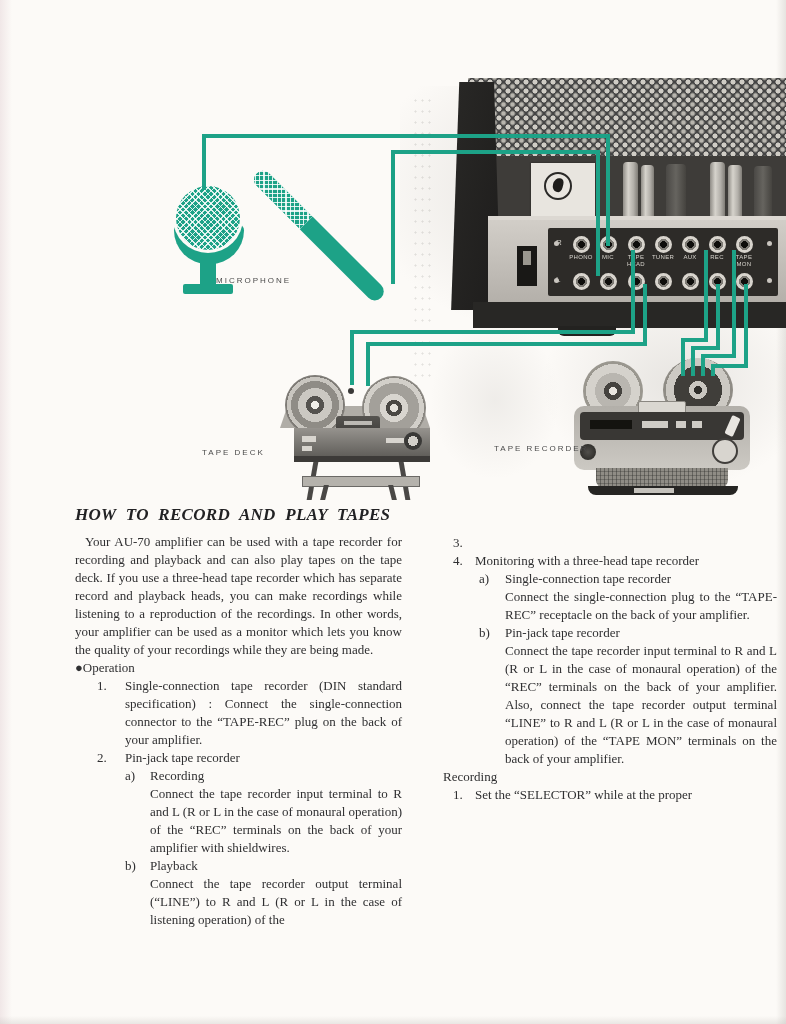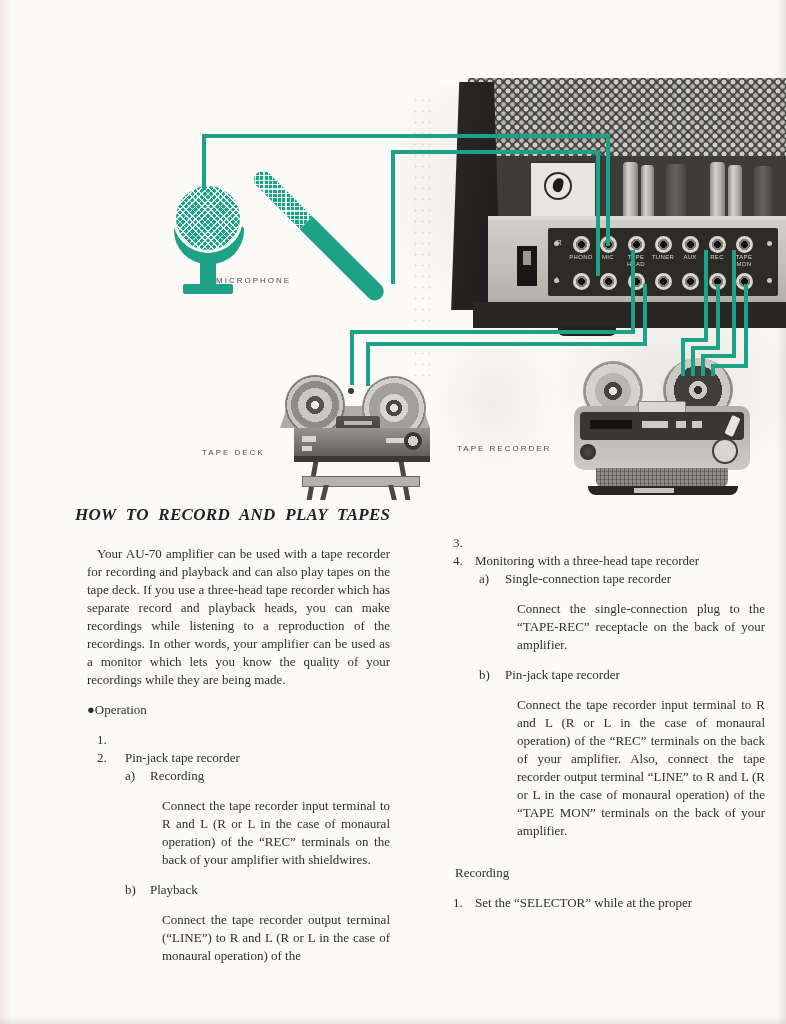--- a/index.html
+++ b/index.html
@@ -91,21 +91,21 @@
     background-image:repeating-linear-gradient(90deg,rgba(40,40,38,.4) 0 1px,transparent 1px 4px),
                      repeating-linear-gradient(0deg,rgba(40,40,38,.3) 0 1px,transparent 1px 4px);}
   .rec-base{left:20px;top:128px;width:150px;height:9px;background:#262523;border-radius:0 0 8px 8px;}
   .rec-baseplate{left:66px;top:130px;width:40px;height:5px;background:#c5c2bc;}
   
   .heading{left:75px;top:505px;width:340px;font-family:"Liberation Serif",serif;font-style:italic;font-weight:bold;
     font-size:17px;letter-spacing:.3px;word-spacing:5px;color:#222224;}
   .doc{position:absolute;font-family:"Liberation Serif",serif;font-size:13px;line-height:18px;color:#2f2f31;text-align:justify;}
   .col-left{left:75px;top:533px;width:327px;}
   .col-right{left:443px;top:534px;width:334px;}
-  .doc p{margin:12px;}
+  .doc p{margin:0;}
   .intro{margin-left:17px;text-indent:10px;}
   .sec-head{margin-left:10px;text-align:left;}
   .num-item{display:flex;}
   .num-item .num{flex:0 0 28px;margin-left:22px;}
   .num-item .item-body{flex:1;}
   .col-right .num-item .num{flex:0 0 22px;margin-left:10px;}
   .sub-item{display:flex;}
   .sub-item .sub-letter{flex:0 0 25px;}
   .sub-item .sub-body{flex:1;}
   .col-right .sub-item .sub-letter{flex:0 0 26px;margin-left:4px;}
@@ -250,46 +250,47 @@
     <div class="abs rec-knob"></div>
     <div class="abs rec-vu"></div>
     <div class="abs rec-lever"></div>
     <div class="abs rec-speaker"></div>
     <div class="abs rec-base"></div>
     <div class="abs rec-baseplate"></div>
   </div>
 
   <div class="diagram-label" style="left:216px;top:276px;">MICROPHONE</div>
   <div class="diagram-label" style="left:202px;top:448px;">TAPE DECK</div>
-  <div class="diagram-label" style="left:457px;top:444px;">TAPE RECORDER</div>
+  <div class="diagram-label" style="left:494px;top:444px;">TAPE RECORDER</div>
 
   <div class="abs heading">HOW TO RECORD AND PLAY  TAPES</div>
 
   <div class="doc col-left">
     <p class="intro">Your AU-70 amplifier can be used with a tape recorder for recording and playback and can also play tapes on the tape deck.  If you use a three-head tape recorder which has separate record and playback heads, you can make recordings while listening to a reproduction of the recordings.  In other words, your amplifier can be used as a monitor which lets you know the quality of your recordings while they are being made.</p>
     <p class="sec-head"><span>●</span><span>Operation</span></p>
     <div class="num-item">
       <div class="num">1.</div>
+      <div class="item-body">Single-connection tape recorder (DIN standard specification) : Connect the single-connection connector to the “TAPE-REC” plug on the back of your amplifier.</div>
     </div>
     <div class="num-item">
       <div class="num">2.</div>
       <div class="item-body">
         <div class="title-line">Pin-jack tape recorder</div>
         <div class="sub-item">
           <div class="sub-letter">a)</div>
           <div class="sub-body">
             <div class="title-line">Recording</div>
             <p>Connect the tape recorder input terminal to R and L (R or L in the case of monaural operation) of the “REC” terminals on the back of your amplifier with shieldwires.</p>
           </div>
         </div>
         <div class="sub-item">
           <div class="sub-letter">b)</div>
           <div class="sub-body">
             <div class="title-line">Playback</div>
-            <p>Connect the tape recorder output terminal (“LINE”) to R and L (R or L in the case of monaural operation) of the</p>
+            <p>Connect the tape recorder output terminal (“LINE”) to R and L (R or L in the case of listening operation) of the</p>
           </div>
         </div>
       </div>
     </div>
   </div>
 
   <div class="doc col-right">
     <div class="num-item">
       <div class="num">3.</div>
       <div class="item-body">

